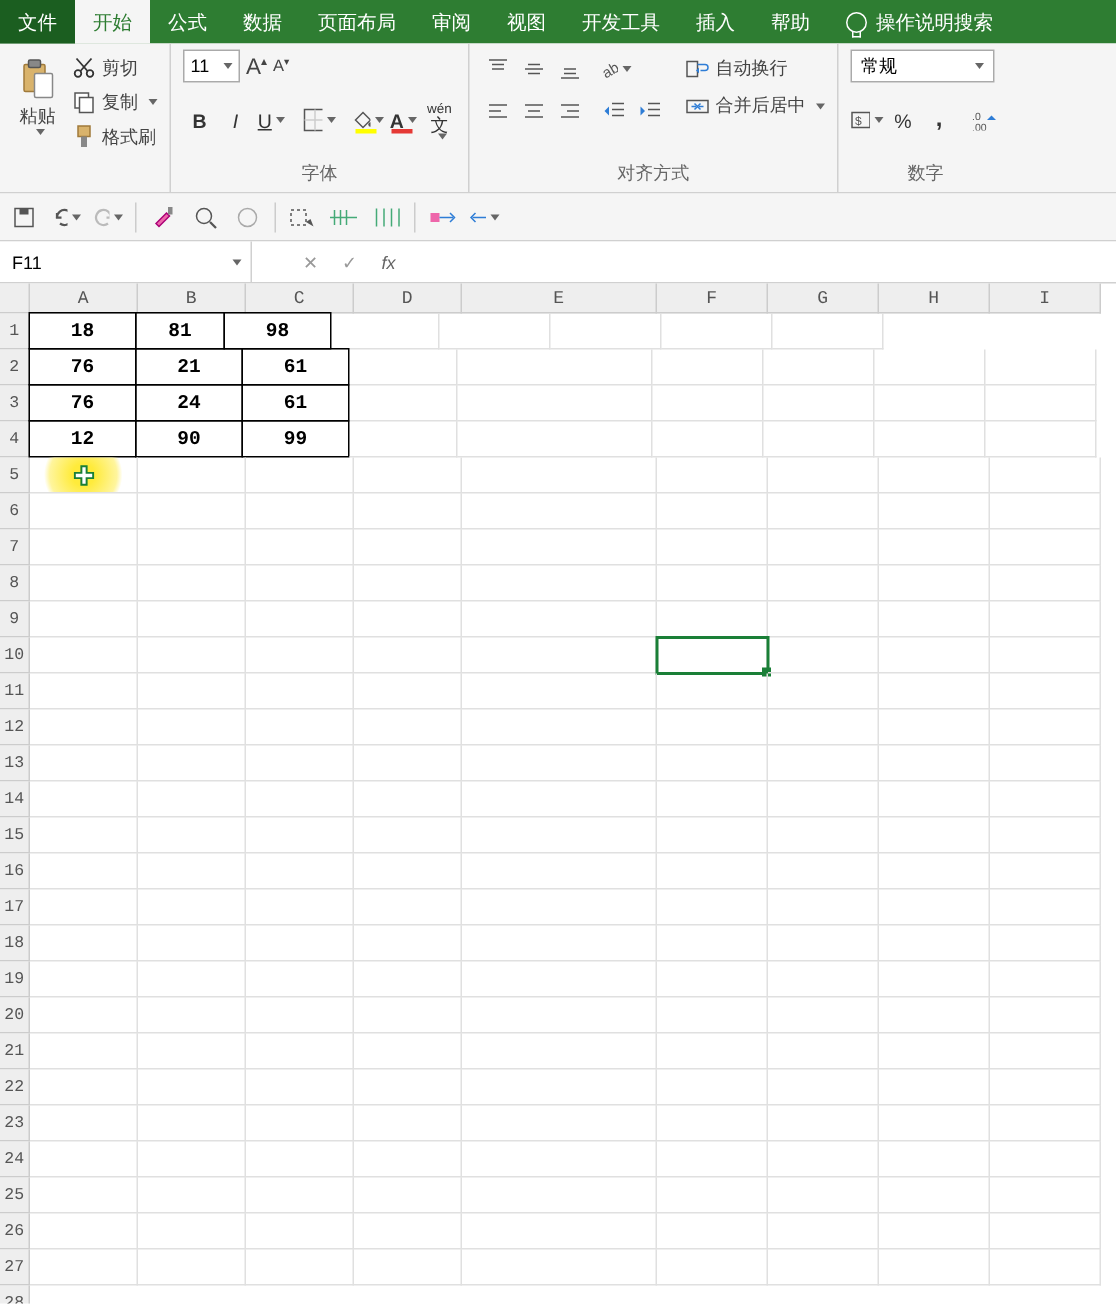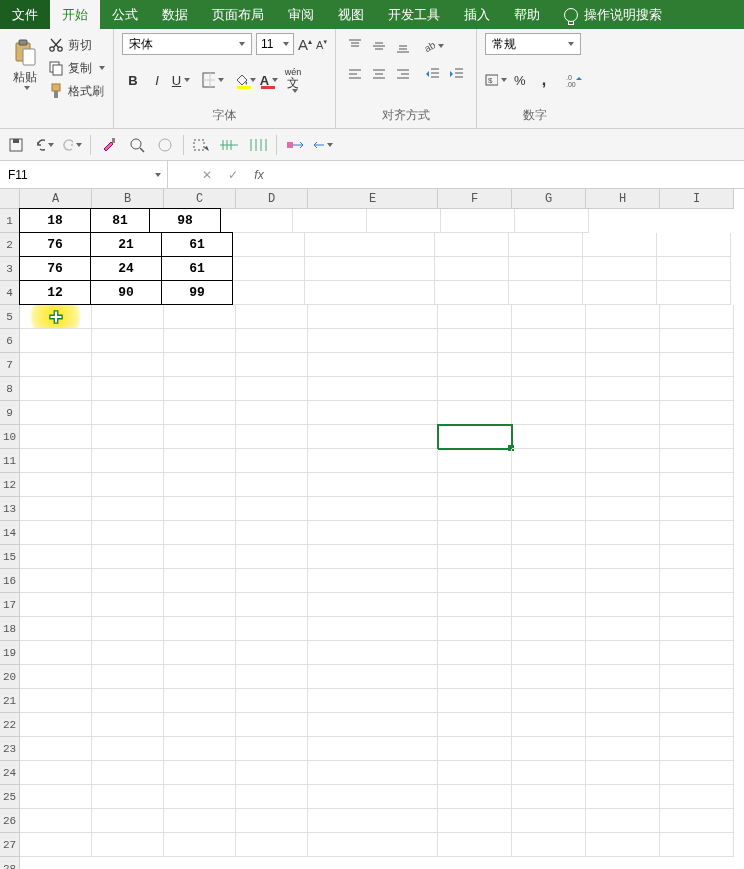--- a/index.html
+++ b/index.html
@@ -134,24 +134,20 @@
             </svg>
           <span>格式刷</span>
         </div>
       </div>
     </div>
   </div>
 
   <div class="group">
     <div class="group-body" style="flex-direction:column;">
       <div class="font-top">
-        <div class="font-name">
-          <span>宋体</span>
-            <span class="arr"></span>
-        </div>
         <div class="font-size">
           <span>11</span>
             <span class="arr"></span>
         </div>
         <span class="Aup">A<sup style="font-size:8px">▴</sup></span>
         <span class="Adn">A<sup style="font-size:7px">▾</sup></span>
       </div>
       <div class="font-bot">
         <div class="btnlet" style="font-weight:bold;">B</div>
         <div class="btnlet" style="font-style:italic;">I</div>
@@ -250,20 +246,39 @@
               </svg>
             </div>
           <div class="btnlet">
               <svg width="16" height="16">
                 <line x1="6" y1="3" x2="14" y2="3" stroke="#555"></line>
                 <line x1="6" y1="7" x2="14" y2="7" stroke="#555"></line>
                 <line x1="6" y1="11" x2="14" y2="11" stroke="#555"></line>
                 <path d="M1 5 L4 8 L1 11" fill="#2e7dd6"></path>
               </svg>
             </div>
+        </div>
+      </div>
+      <div class="align-col2">
+        <div class="wrap-item">
+          <svg width="16" height="16">
+              <rect x="1" y="3" width="7" height="10" fill="none" stroke="#555"></rect>
+              <path d="M8 5 h5 a2 2 0 0 1 0 4 h-3" fill="none" stroke="#2e7dd6"></path>
+              <path d="M9 7 l-2 2 l2 2" fill="#2e7dd6"></path>
+            </svg>
+          <span>自动换行</span>
+        </div>
+        <div class="wrap-item">
+          <svg width="16" height="16">
+              <rect x="1" y="4" width="14" height="8" fill="none" stroke="#555"></rect>
+              <path d="M4 8 h3 M9 8 h3" stroke="#2e7dd6"></path>
+              <path d="M6 6 l2 2 l-2 2 M10 6 l-2 2 l2 2" fill="none" stroke="#2e7dd6"></path>
+            </svg>
+          <span>合并后居中</span>
+            <span class="arr"></span>
         </div>
       </div>
     </div>
     <div class="group-label">对齐方式</div>
   </div>
 
   <div class="group" style="border-right:none;">
     <div class="group-body" style="flex-direction:column;">
       <div class="num-top">
         <div class="num-sel">

